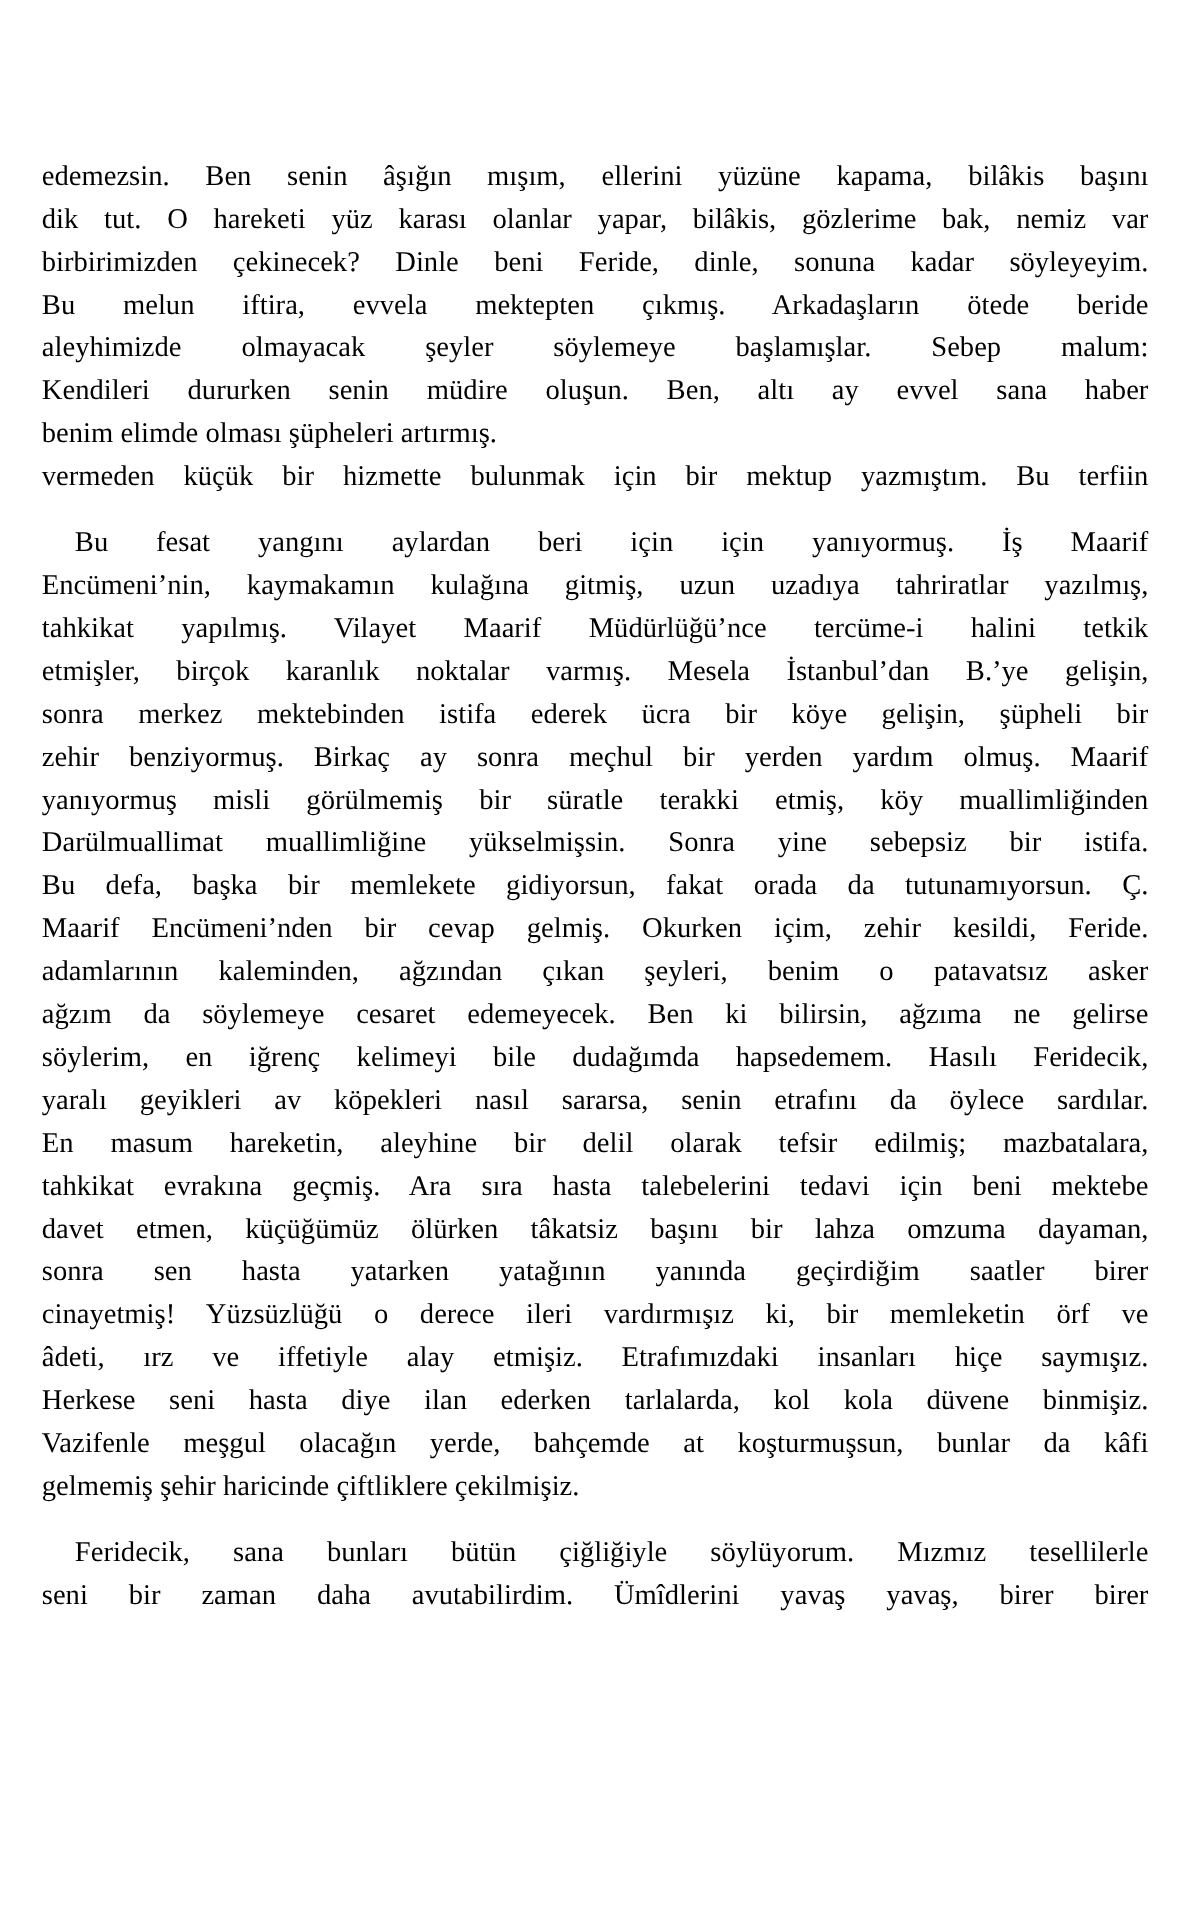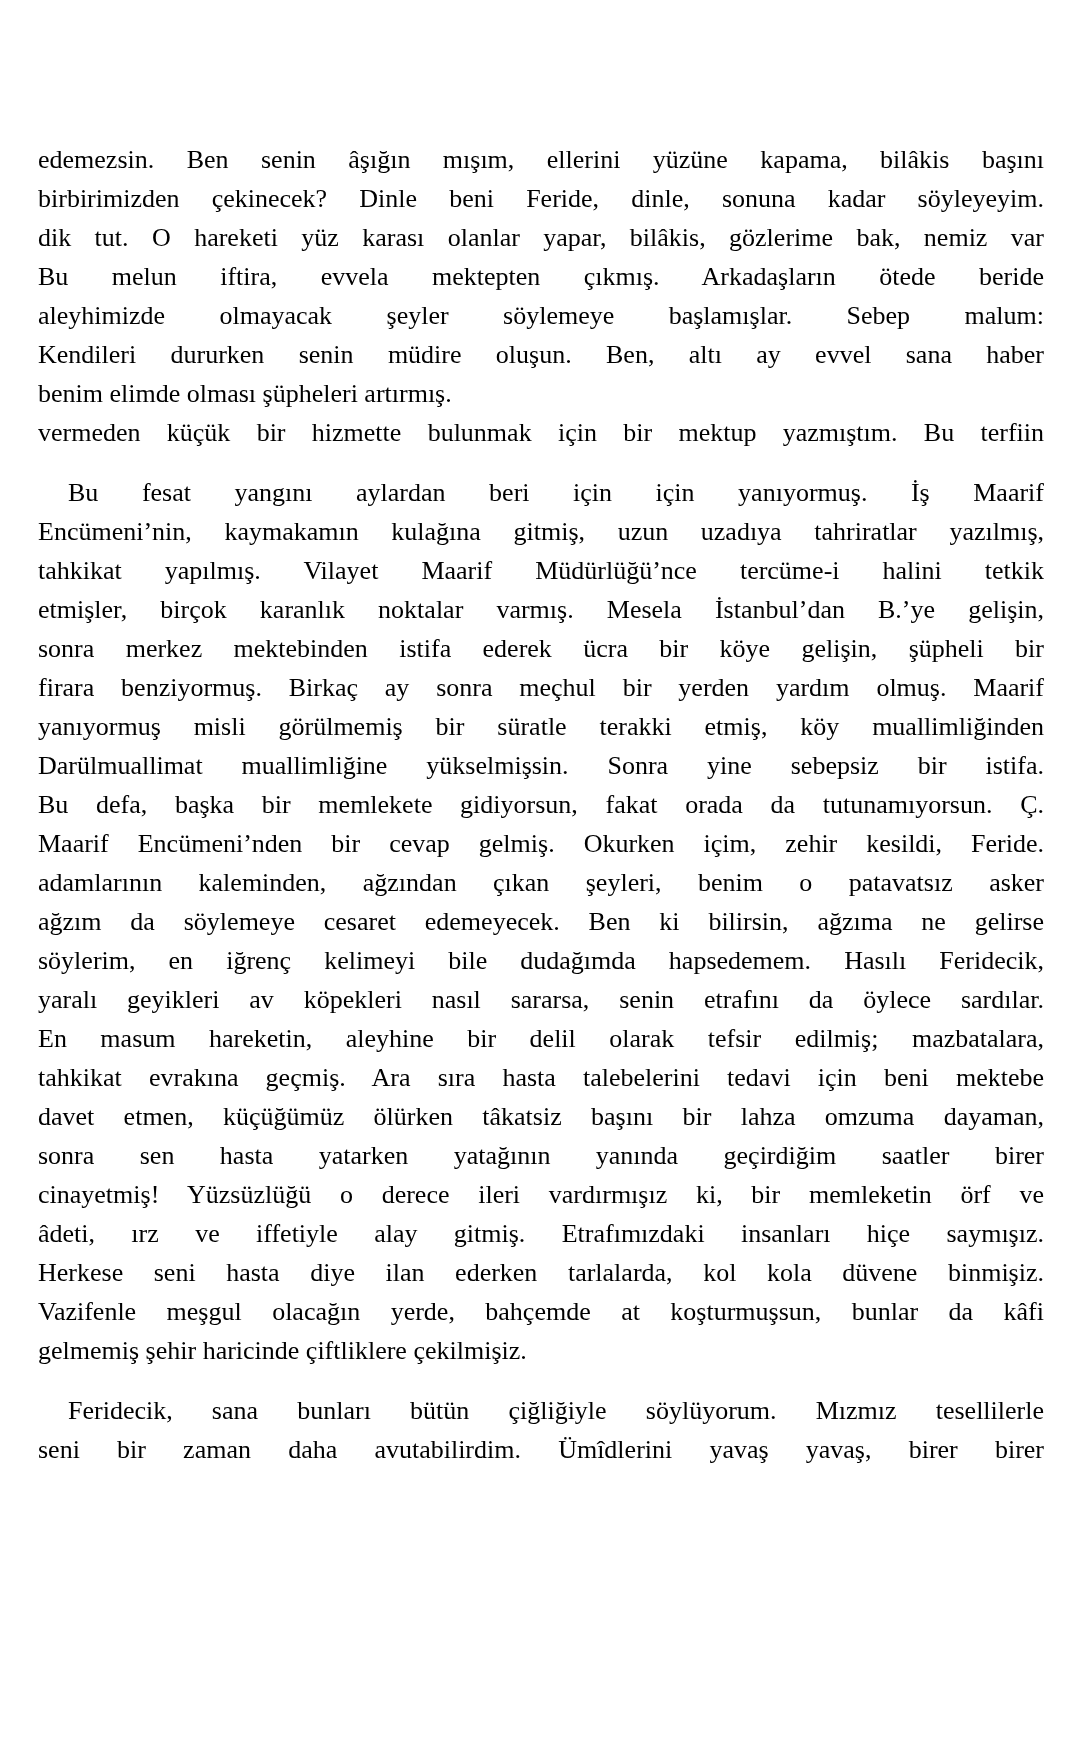--- a/index.html
+++ b/index.html
@@ -51,49 +51,49 @@
     color: #15803d;
   }
 </style>
 </head>
 <body>
 
 <div class="page">
   <div class="text-block">
       <div class="paragraph">
         <div class="line">edemezsin. Ben senin âşığın mışım, ellerini yüzüne kapama, bilâkis başını</div>
+        <div class="line">dik tut. O hareketi yüz karası olanlar yapar, bilâkis, gözlerime bak, nemiz var</div>
         <div class="line">birbirimizden çekinecek? Dinle beni Feride, dinle, sonuna kadar söyleyeyim.</div>
-        <div class="line">dik tut. O hareketi yüz karası olanlar yapar, bilâkis, gözlerime bak, nemiz var</div>
         <div class="line">Bu melun iftira, evvela mektepten çıkmış. Arkadaşların ötede beride</div>
         <div class="line">aleyhimizde olmayacak şeyler söylemeye başlamışlar. Sebep malum:</div>
         <div class="line">Kendileri dururken senin müdire oluşun. Ben, altı ay evvel sana haber</div>
         <div class="line last">benim elimde olması şüpheleri artırmış.</div>
         <div class="line">vermeden küçük bir hizmette bulunmak için bir mektup yazmıştım. Bu terfiin</div>
       </div>
       <div class="paragraph indent">
         <div class="line">Bu fesat yangını aylardan beri için için yanıyormuş. İş Maarif</div>
         <div class="line">Encümeni’nin, kaymakamın kulağına gitmiş, uzun uzadıya tahriratlar yazılmış,</div>
         <div class="line">tahkikat yapılmış. Vilayet Maarif Müdürlüğü’nce tercüme-i halini tetkik</div>
         <div class="line">etmişler, birçok karanlık noktalar varmış. Mesela İstanbul’dan B.’ye gelişin,</div>
         <div class="line">sonra merkez mektebinden istifa ederek ücra bir köye gelişin, şüpheli bir</div>
-        <div class="line">firara benziyormuş. Birkaç ay sonra meçhul bir yerden yardım olmuş. Maarif</div>
+        <div class="line">zehir benziyormuş. Birkaç ay sonra meçhul bir yerden yardım olmuş. Maarif</div>
         <div class="line">yanıyormuş misli görülmemiş bir süratle terakki etmiş, köy muallimliğinden</div>
         <div class="line">Darülmuallimat muallimliğine yükselmişsin. Sonra yine sebepsiz bir istifa.</div>
         <div class="line">Bu defa, başka bir memlekete gidiyorsun, fakat orada da tutunamıyorsun. Ç.</div>
         <div class="line">Maarif Encümeni’nden bir cevap gelmiş. Okurken içim, zehir kesildi, Feride.</div>
         <div class="line">adamlarının kaleminden, ağzından çıkan şeyleri, benim o patavatsız asker</div>
         <div class="line">ağzım da söylemeye cesaret edemeyecek. Ben ki bilirsin, ağzıma ne gelirse</div>
         <div class="line">söylerim, en iğrenç kelimeyi bile dudağımda hapsedemem. Hasılı Feridecik,</div>
         <div class="line">yaralı geyikleri av köpekleri nasıl sararsa, senin etrafını da öylece sardılar.</div>
         <div class="line">En masum hareketin, aleyhine bir delil olarak tefsir edilmiş; mazbatalara,</div>
         <div class="line">tahkikat evrakına geçmiş. Ara sıra hasta talebelerini tedavi için beni mektebe</div>
         <div class="line">davet etmen, küçüğümüz ölürken tâkatsiz başını bir lahza omzuma dayaman,</div>
         <div class="line">sonra sen hasta yatarken yatağının yanında geçirdiğim saatler birer</div>
         <div class="line">cinayetmiş! Yüzsüzlüğü o derece ileri vardırmışız ki, bir memleketin örf ve</div>
-        <div class="line">âdeti, ırz ve iffetiyle alay gitmiş. Etrafımızdaki insanları hiçe saymışız.</div>
+        <div class="line">âdeti, ırz ve iffetiyle alay etmişiz. Etrafımızdaki insanları hiçe saymışız.</div>
         <div class="line">Herkese seni hasta diye ilan ederken tarlalarda, kol kola düvene binmişiz.</div>
         <div class="line">Vazifenle meşgul olacağın yerde, bahçemde at koşturmuşsun, bunlar da kâfi</div>
         <div class="line last">gelmemiş şehir haricinde çiftliklere çekilmişiz.</div>
       </div>
       <div class="paragraph indent">
         <div class="line">Feridecik, sana bunları bütün çiğliğiyle söylüyorum. Mızmız tesellilerle</div>
         <div class="line">seni bir zaman daha avutabilirdim. Ümîdlerini yavaş yavaş, birer birer</div>
       </div>
     </div>
   <div class="page-number">334</div>

